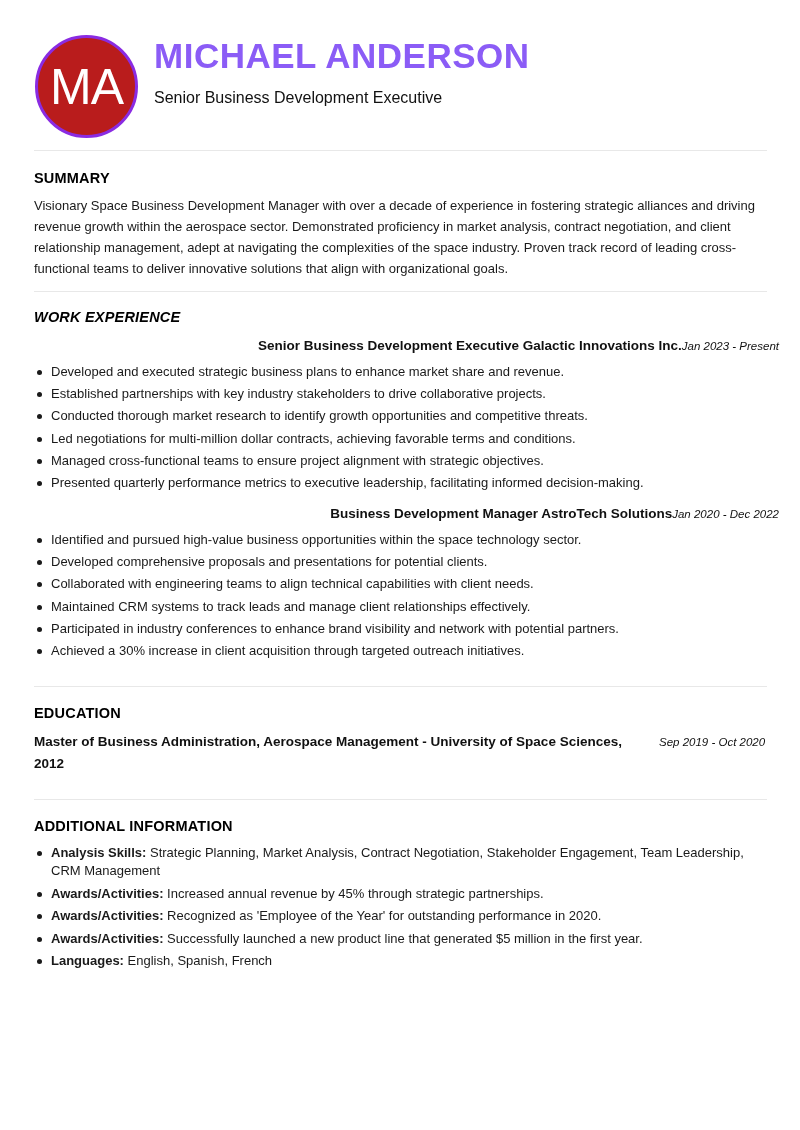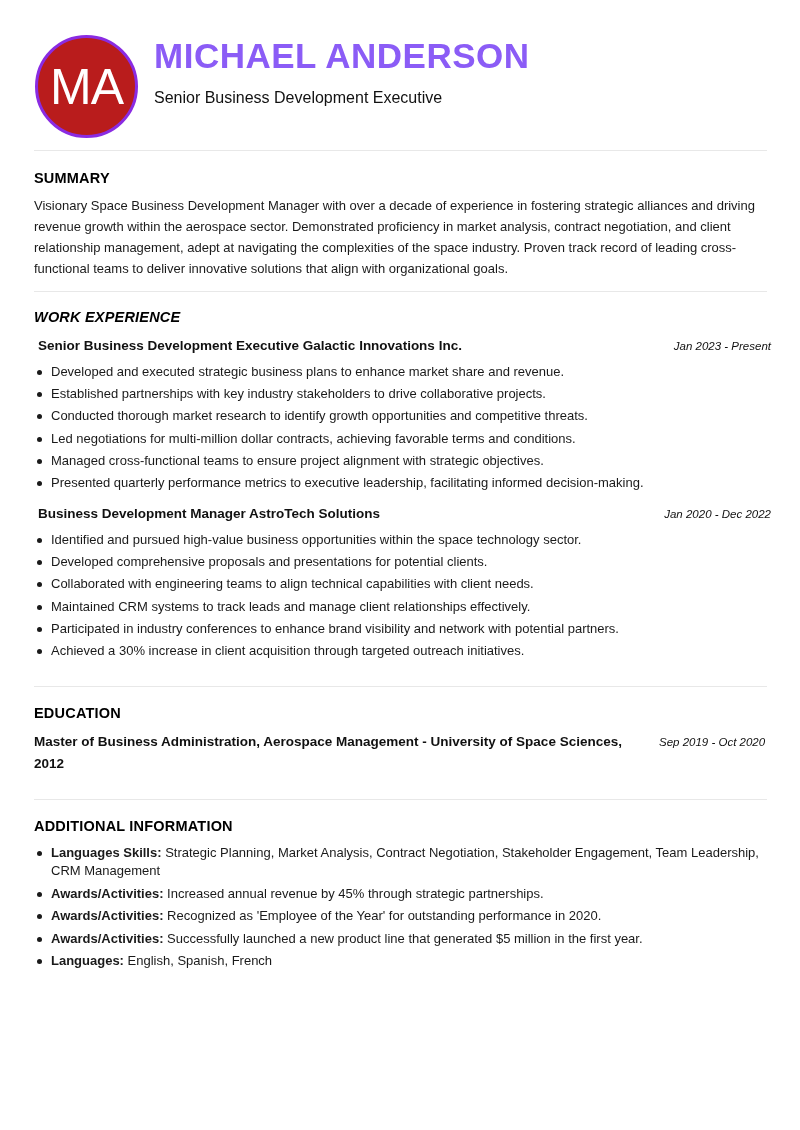--- a/index.html
+++ b/index.html
@@ -48,22 +48,22 @@
     
     .section-title {
       position: absolute; left: 0;
       font-size: 14.5px; font-weight: 700; color: #000000; letter-spacing: 0.2px;
     }
     .para {
       position: absolute; left: 0; width: 733px;
       font-size: 13px; line-height: 21px; color: #1a1a1a;
     }
     .job-head {
-      position: absolute; left: 4px; width: 733px;
-      display: flex; justify-content: space-between; align-items: baseline;
+      position: absolute; left: 12px; width: 733px;
+      display: flex; justify-content: flex-end; align-items: baseline;
     }
     .job-head .role { font-size: 13.5px; font-weight: 700; color: #111; }
     .job-head .date { font-size: 11.5px; font-style: italic; color: #111; }
     ul.bullets { position: absolute; left: 0; width: 733px; list-style: none; }
     ul.bullets li {
       position: relative; padding-left: 17px;
       font-size: 13px; line-height: 22.2px; color: #1a1a1a;
     }
     ul.bullets li::before {
       content: ""; position: absolute; left: 3px; top: 9px;
@@ -127,19 +127,19 @@
 
   <div class="section-title" style="top:705px;">EDUCATION</div>
   <div class="edu" style="top:731px;">
     <div class="degree">Master of Business Administration, Aerospace Management - University of Space Sciences, 2012</div>
     <div class="date">Sep 2019 - Oct 2020</div>
   </div>
   <div class="divider" style="top:799px;"></div>
 
   <div class="section-title" style="top:818px;">ADDITIONAL INFORMATION</div>
   <ul class="bullets info" style="top:844px;">
-    <li><b>Languages Skills:</b><span> Strategic Planning, Market Analysis, Contract Negotiation, Stakeholder Engagement, Team Leadership, CRM Management</span></li>
+    <li><b>Analysis Skills:</b><span> Strategic Planning, Market Analysis, Contract Negotiation, Stakeholder Engagement, Team Leadership, CRM Management</span></li>
     <li><b>Awards/Activities:</b><span> Increased annual revenue by 45% through strategic partnerships.</span></li>
     <li><b>Awards/Activities:</b><span> Recognized as 'Employee of the Year' for outstanding performance in 2020.</span></li>
     <li><b>Awards/Activities:</b><span> Successfully launched a new product line that generated $5 million in the first year.</span></li>
     <li style="margin-top:4px;"><b>Languages:</b><span> English,  Spanish,  French</span></li>
   </ul>
 </div>
 
 </body></html>

